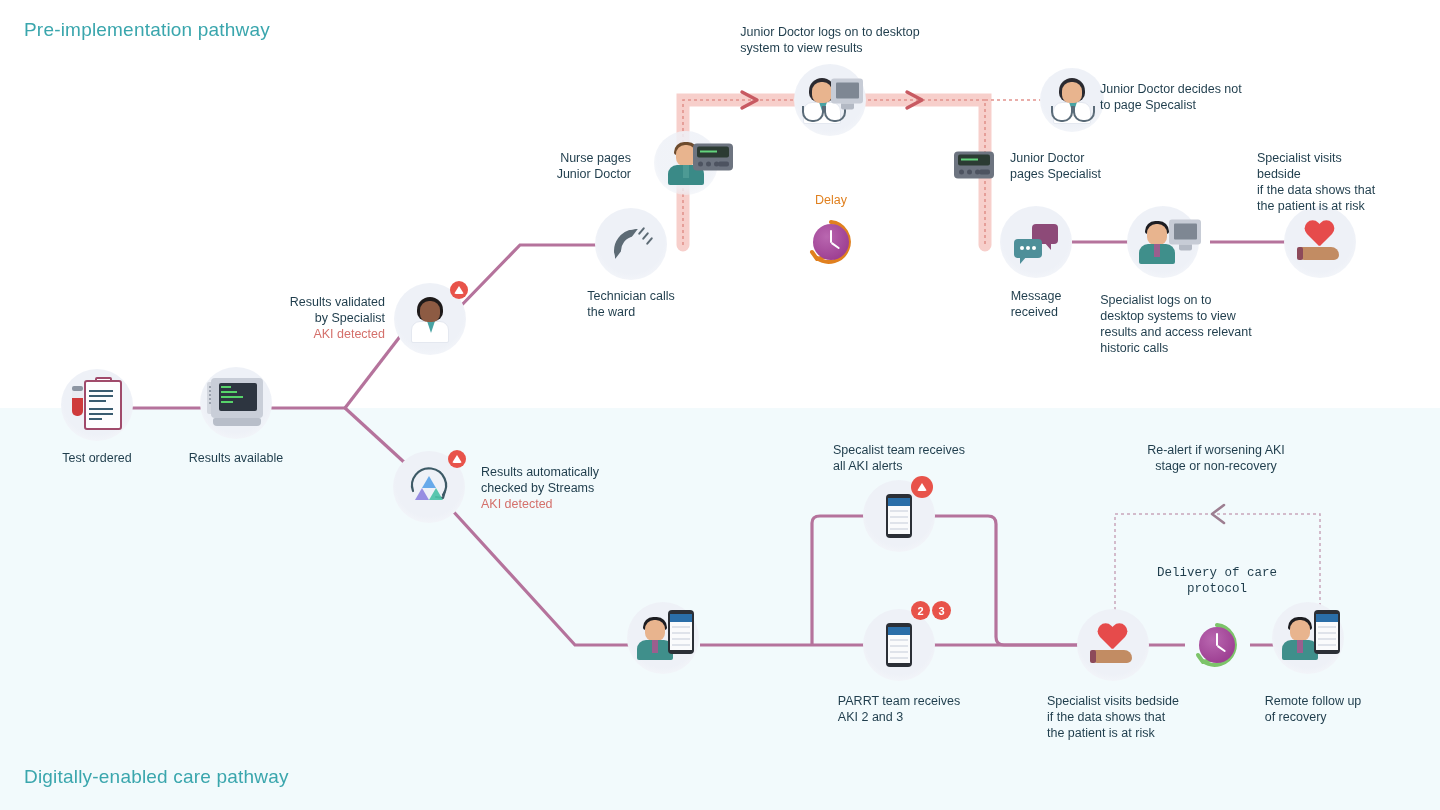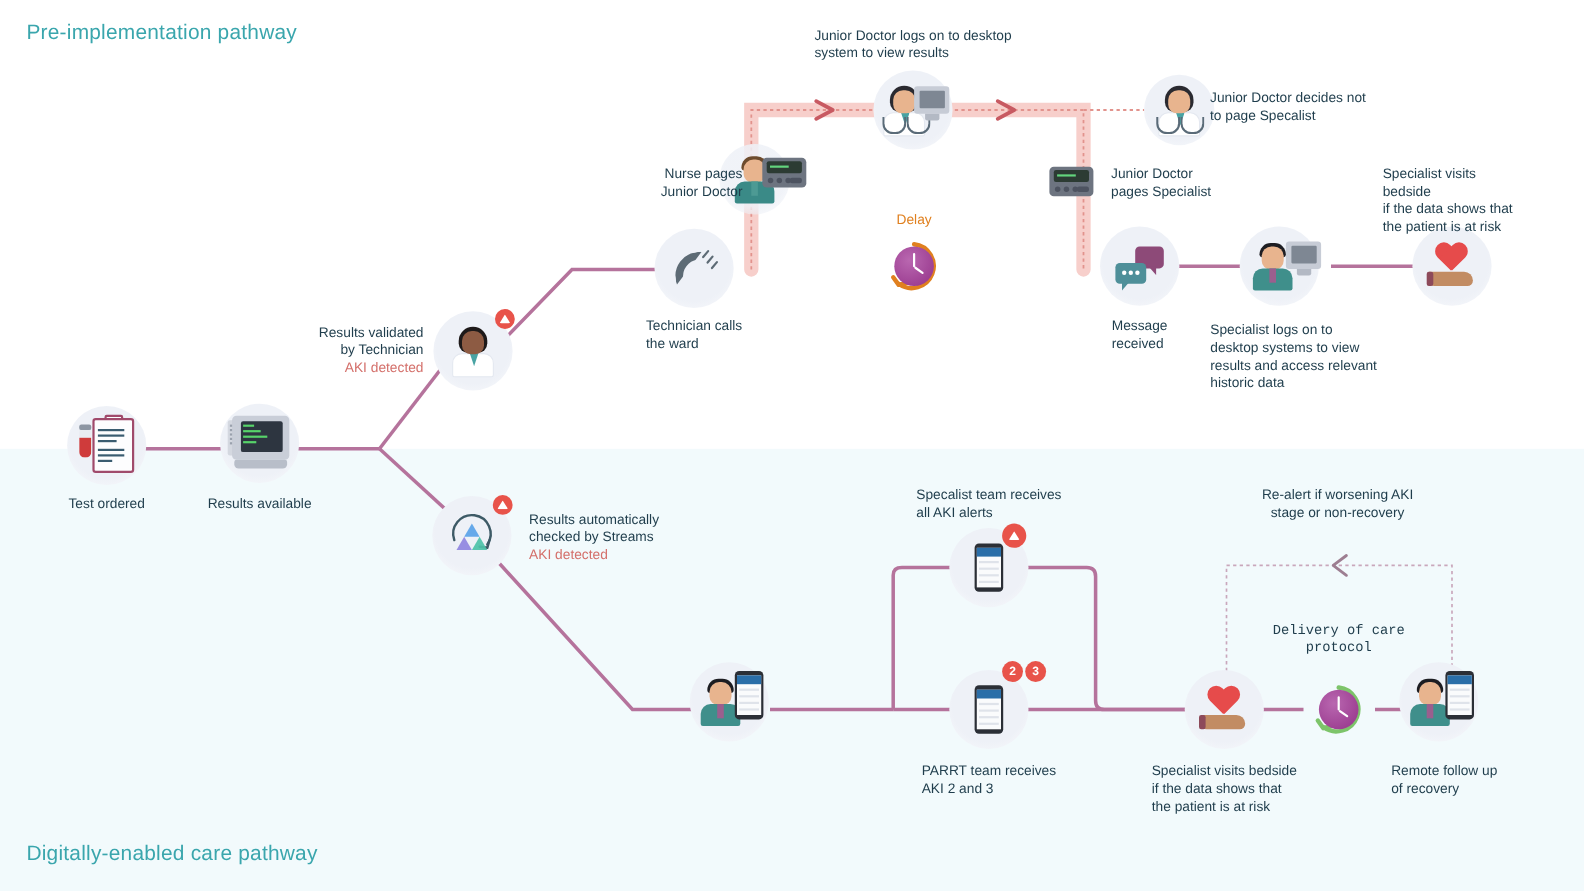--- a/index.html
+++ b/index.html
@@ -259,21 +259,21 @@
           <div class="head"></div>
           <div class="body"></div>
           <div class="tie"></div>
       </div>
       <div class="badge-alert" style="right:-2px;top:-2px;">
           <i></i>
         </div>
     </div>
   </div>
   <div class="label right" style="left:385px;top:294px;"><span>Results validated
-by Technician</span><span class="sub-alert">AKI detected</span></div>
+by Specialist</span><span class="sub-alert">AKI detected</span></div>
 
   <div class="node" style="left:631px;top:244px;">
     <div class="disc lg">
       <div class="handset">
         <div class="h"></div>
         <div class="wave" style="left:25px;top:3px;transform:rotate(-50deg);"></div>
         <div class="wave" style="left:29px;top:8px;transform:rotate(-50deg);"></div>
         <div class="wave" style="left:33px;top:13px;transform:rotate(-50deg);"></div>
       </div>
     </div>
@@ -294,21 +294,21 @@
   <div class="node" style="left:713px;top:157px;">
     <div class="pager">
       <div class="pscr"></div>
         <div class="pl"></div>
       <div class="btn" style="left:5px;"></div>
         <div class="btn" style="left:13px;"></div>
         <div class="btn" style="left:21px;"></div>
       <div class="wide"></div>
     </div>
   </div>
-  <div class="label right" style="left:675px;top:150px;text-align:right;">Nurse pages
+  <div class="label right" style="left:631px;top:150px;text-align:right;">Nurse pages
 Junior Doctor</div>
 
   <div class="node" style="left:830px;top:100px;">
     <div class="disc lg">
       <div class="person fem coat" style="left:-8px;position:relative;">
         <div class="hair"></div>
           <div class="head"></div>
           <div class="body"></div>
           <div class="tie"></div>
         <div class="steth" style="left:2px;top:28px;"></div>
@@ -394,21 +394,21 @@
   <div class="node" style="left:1186px;top:235px;">
     <div class="monitor">
       <div class="screenbox"></div>
         <div class="scr"></div>
         <div class="base"></div>
     </div>
   </div>
   <div class="label" style="left:1176px;top:292px;">Specialist logs on to
 desktop systems to view
 results and access relevant
-historic data</div>
+historic calls</div>
 
   <div class="node" style="left:1320px;top:242px;">
     <div class="disc lg">
       <div class="hih">
         <div class="heart"></div>
           <div class="palm"></div>
           <div class="cuff"></div>
       </div>
     </div>
   </div>

